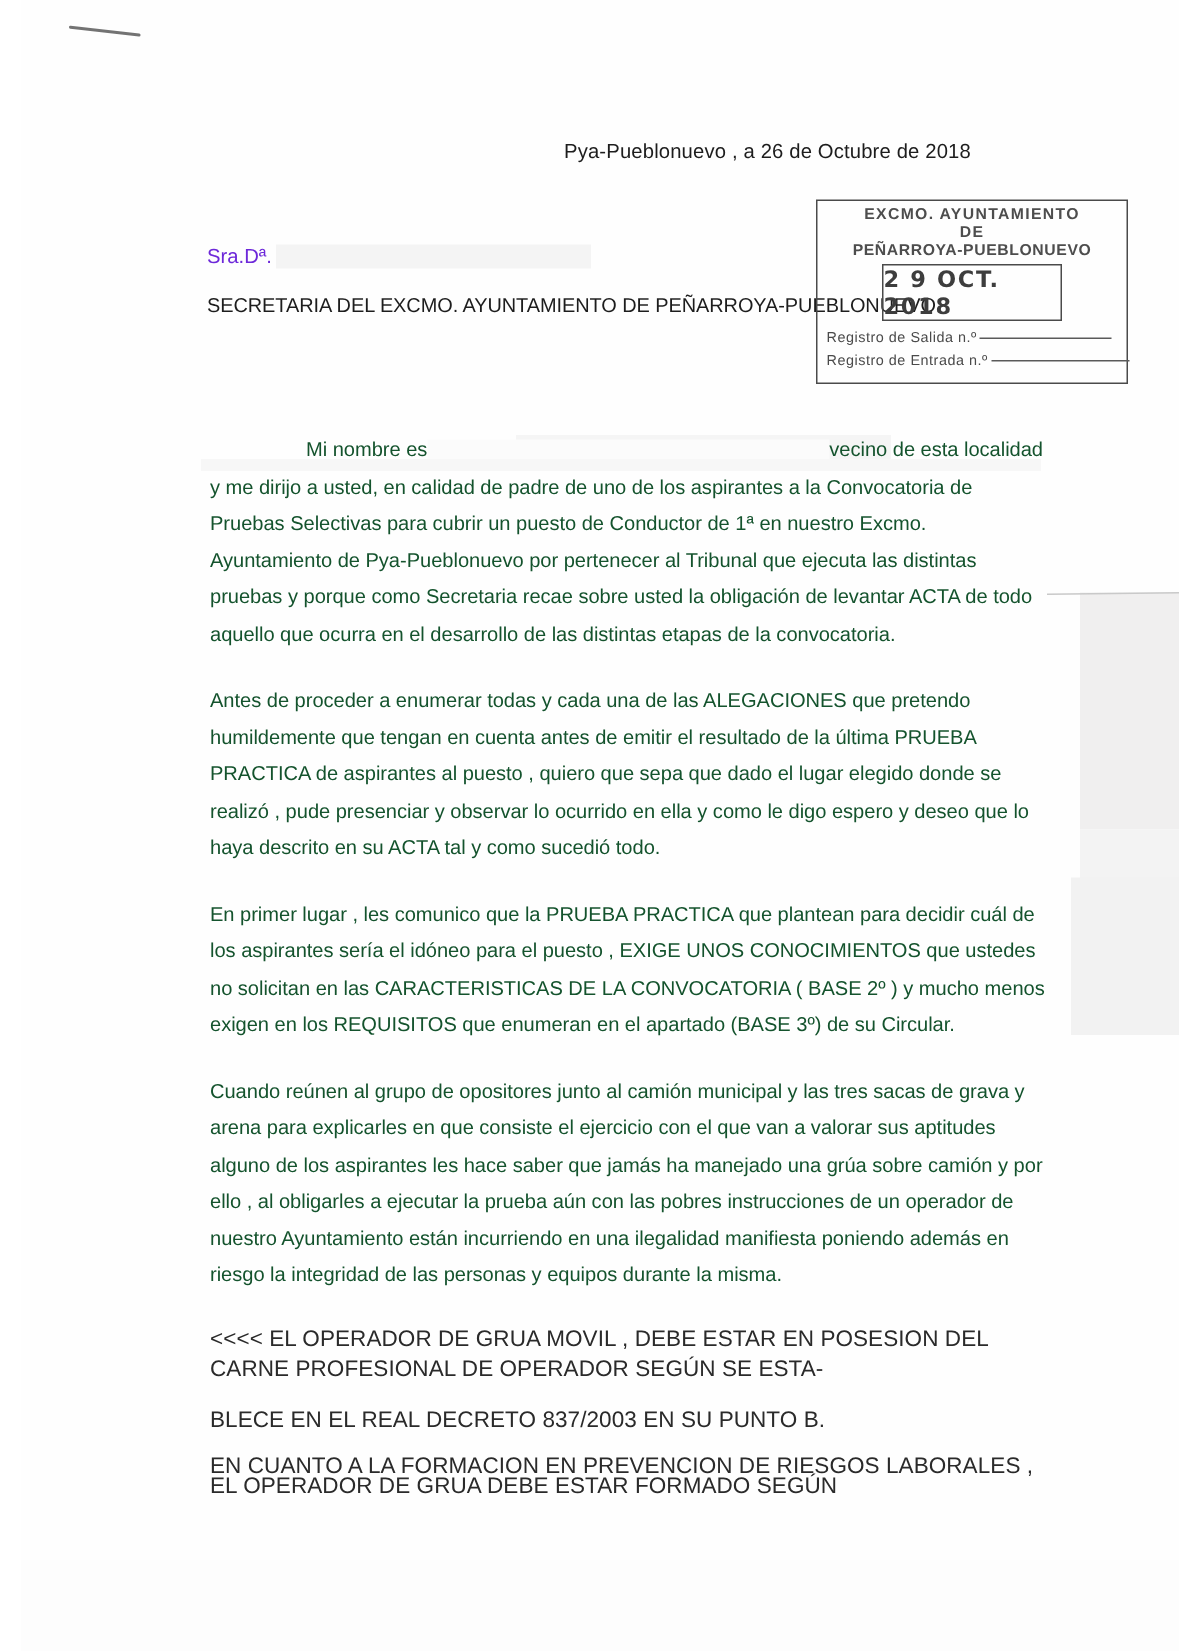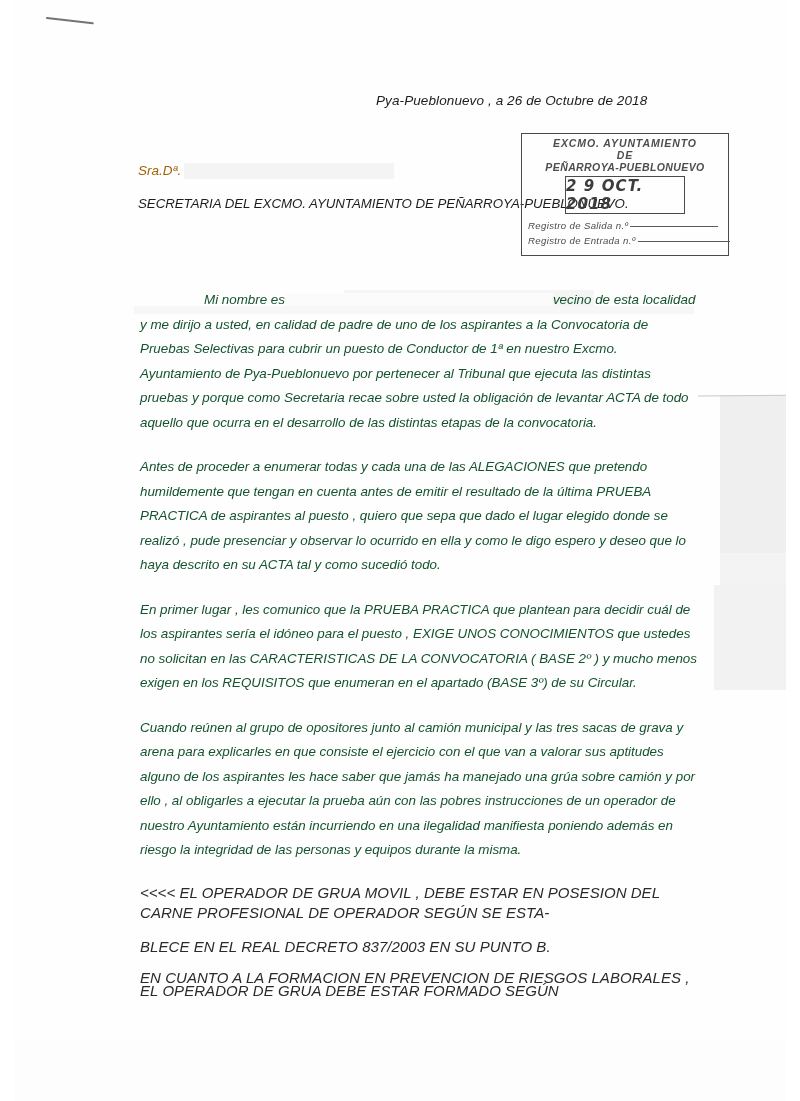--- a/index.html
+++ b/index.html
@@ -10,21 +10,20 @@
   }
   .page {
     position: relative;
     width: 772px;
     height: 1101px;
     margin: 0 auto;
     background: #fefefe;
     overflow: hidden;
     font-family: "Liberation Sans", sans-serif;
     color: #222222;
-    font-style: italic;
     -webkit-font-smoothing: antialiased;
   }
 
   
   .scan-mark {
     position: absolute;
     left: 32px;
     top: 17px;
     width: 48px;
     height: 2px;
@@ -60,36 +59,36 @@
     top: 93px;
     font-size: 13.5px;
     letter-spacing: .1px;
     color: #1d1d1d;
   }
   .addressee {
     position: absolute;
     left: 124px;
     top: 163px;
     font-size: 13.5px;
-    color: #a16207;
+    color: #6d28d9;
   }
   .recipient {
     position: absolute;
     left: 124px;
     top: 196px;
     font-size: 13.3px;
     letter-spacing: -0.05px;
     color: #1d1d1d;
     white-space: nowrap;
   }
 
   
   .stamp {
     position: absolute;
-    left: 507px;
+    left: 530px;
     top: 133px;
     width: 208px;
     height: 123px;
     border: 1.4px solid #4a4a4a;
     box-sizing: border-box;
     color: #3a3a3a;
   }
   .stamp-head {
     text-align: center;
     font-size: 10.5px;

